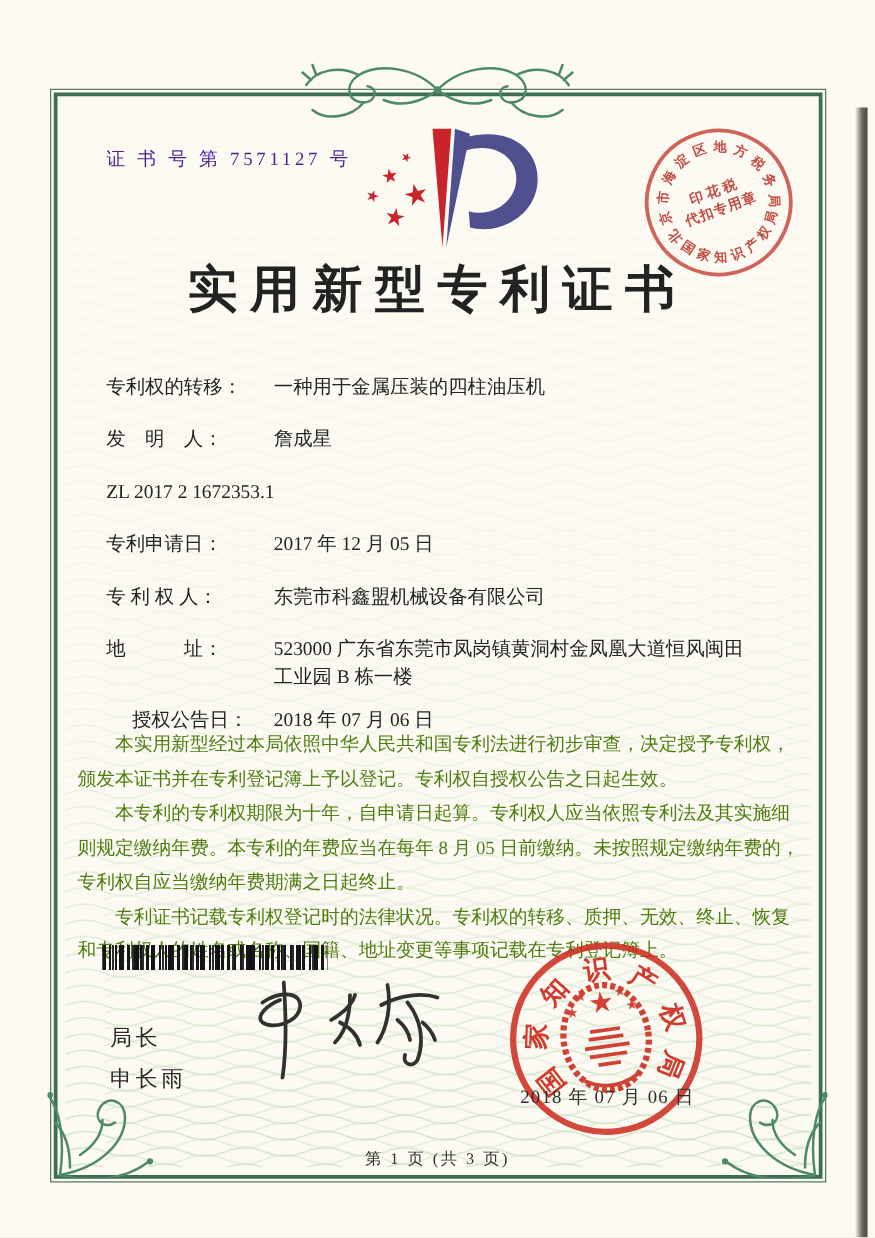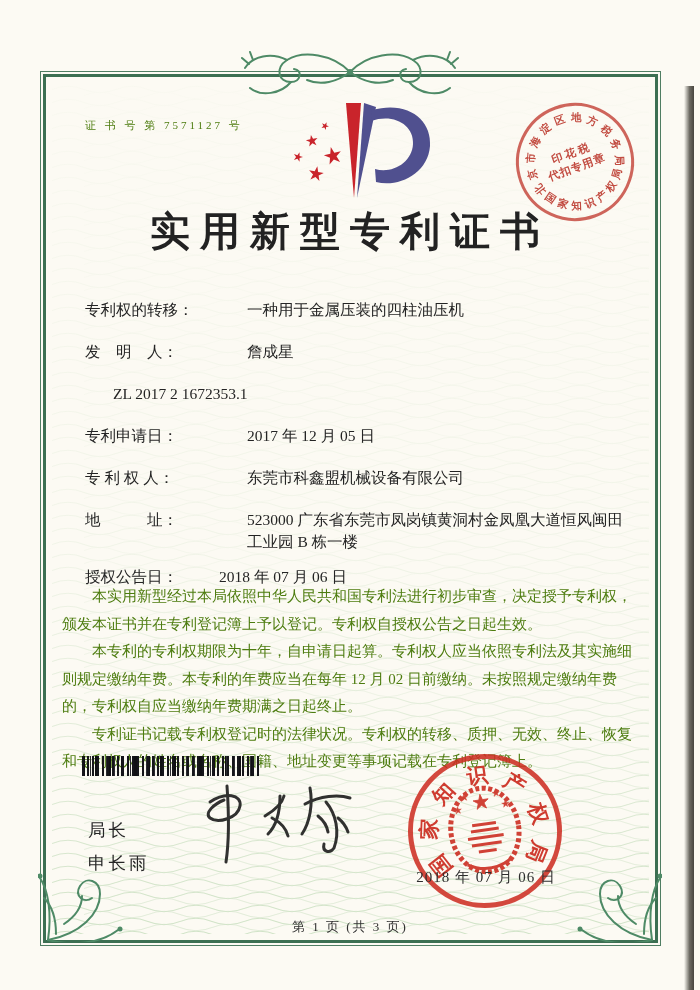--- a/index.html
+++ b/index.html
@@ -8,42 +8,42 @@
     background:#fcfaf3;overflow:hidden;
     font-family:"Liberation Serif","DejaVu Serif",serif;color:#262626;
   }
   .scan-edge{position:absolute;left:684px;top:86px;width:10px;height:904px;
     background:linear-gradient(to right,rgba(90,88,80,0),rgba(74,72,64,.8) 55%,rgba(56,54,48,.92));}
   
   .border-outer{position:absolute;left:40px;top:71px;width:619px;height:873px;border:1px solid #4f7d62;}
   .border-inner{position:absolute;inset:2px;border:3px solid #3c6f52;}
   .waves-wrap{position:absolute;inset:6px;overflow:hidden;}
   
-  .cert-no{position:absolute;left:85px;top:118px;font-size:11px;letter-spacing:3px;color:#4d7c0f;}
+  .cert-no{position:absolute;left:85px;top:118px;font-size:15px;letter-spacing:3px;color:#4c1d95;}
   .logo{position:absolute;left:276px;top:100px;}
   .title{position:absolute;left:0;right:0;top:204px;text-align:center;
     font-size:40px;font-weight:bold;letter-spacing:10px;color:#222;}
   
   .arc-ch{position:absolute;left:50%;top:50%;width:22px;height:22px;margin:-11px;
     display:flex;align-items:center;justify-content:center;}
   .tax-stamp{position:absolute;left:516px;top:103px;width:118px;height:118px;transform:rotate(-20deg);}
   .tax-ring{position:absolute;inset:0;border:3px solid rgba(198,74,63,.85);border-radius:50%;}
   .tax-arc{position:absolute;inset:0;color:#c24b40;font-size:10.5px;font-weight:bold;}
   .tax-center{position:absolute;left:0;right:0;color:#c24b40;font-weight:bold;text-align:center;}
   .tax-c1{top:42px;font-size:11px;letter-spacing:3px;}
   .tax-c2{top:57px;font-size:11px;letter-spacing:1px;}
   
   .fields{position:absolute;left:85px;top:299px;width:566px;}
   .row{display:flex;font-size:15.5px;line-height:22px;margin-bottom:20px;color:#242424;}
   .lab{width:134px;flex:none;white-space:pre;}
-  .val{flex:1;margin-left:28px;}
+  .val{flex:1;}
   .val .l2{display:block;}
   .row-addr{margin-bottom:13px;}
   .grant-row{display:flex;}
-  .pair{display:flex;}
+  .pair{display:flex;text-align:center;}
   .pair-r{margin-left:auto;padding-right:28px;}
   
   .body-text{position:absolute;left:62px;top:583px;width:578px;
     font-size:15px;line-height:27.5px;color:#4d7c0f;}
   .body-text p{margin:0;text-indent:2em;}
   
   .barcode{position:absolute;left:82px;top:756px;width:180px;height:20px;
     background:
       repeating-linear-gradient(90deg,#15151a 0 2px,transparent 2px 5px),
       repeating-linear-gradient(90deg,#2b2b30 0 1px,transparent 1px 8px),
@@ -211,21 +211,21 @@
     <div class="row grant-row">
       <span class="pair">
         <span class="lab">授权公告日：</span>
         <span>2018 年 07 月 06 日</span>
       </span>
     </div>
   </div>
 
   <div class="body-text z1">
     <p>本实用新型经过本局依照中华人民共和国专利法进行初步审查，决定授予专利权，颁发本证书并在专利登记簿上予以登记。专利权自授权公告之日起生效。</p>
-    <p>本专利的专利权期限为十年，自申请日起算。专利权人应当依照专利法及其实施细则规定缴纳年费。本专利的年费应当在每年 12 月 02 日前缴纳。未按照规定缴纳年费的，专利权自应当缴纳年费期满之日起终止。</p>
+    <p>本专利的专利权期限为十年，自申请日起算。专利权人应当依照专利法及其实施细则规定缴纳年费。本专利的年费应当在每年 8 月 05 日前缴纳。未按照规定缴纳年费的，专利权自应当缴纳年费期满之日起终止。</p>
     <p>专利证书记载专利权登记时的法律状况。专利权的转移、质押、无效、终止、恢复和专利权人的姓名或名称、国籍、地址变更等事项记载在专利登记簿上。</p>
   </div>
 
   <div class="barcode z1"></div>
 
   <div class="director z1">
     <div>局长</div>
     <div>申长雨</div>
   </div>
 

